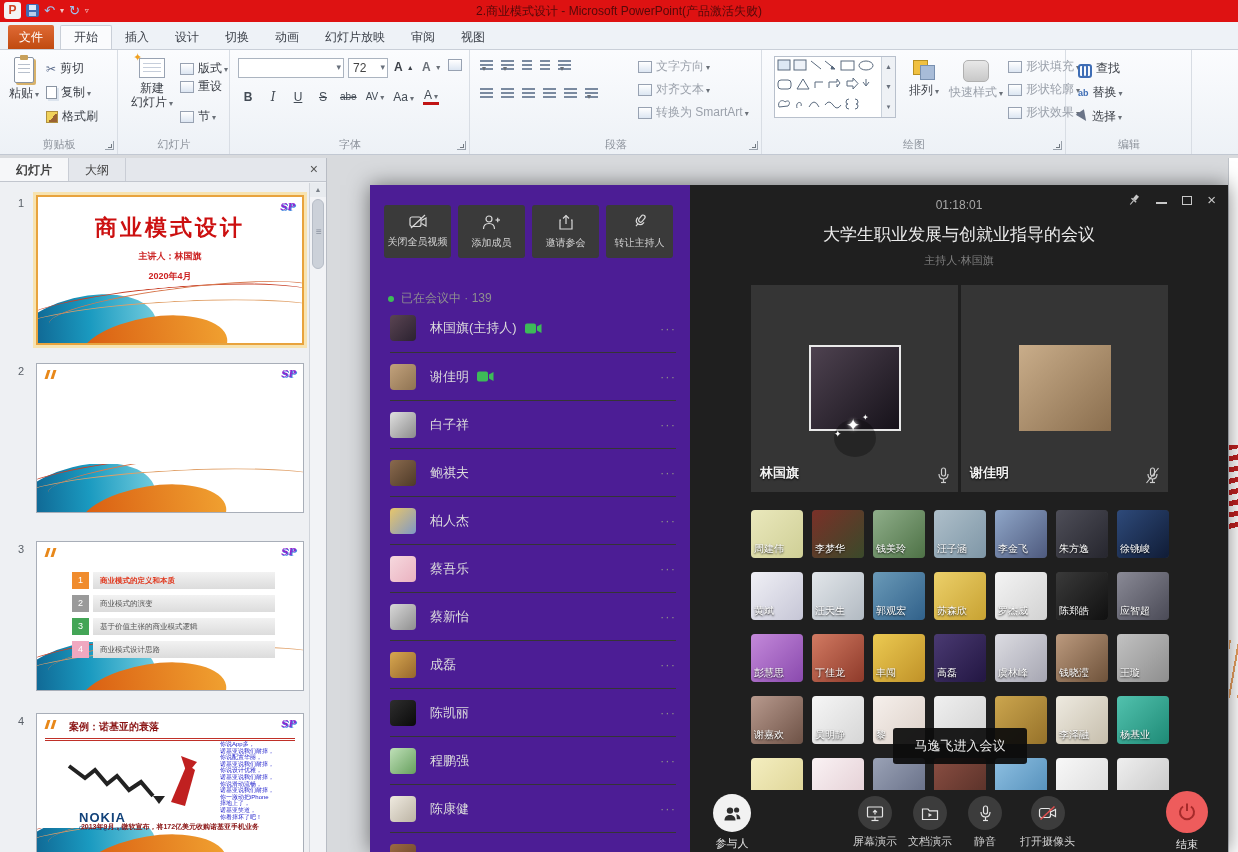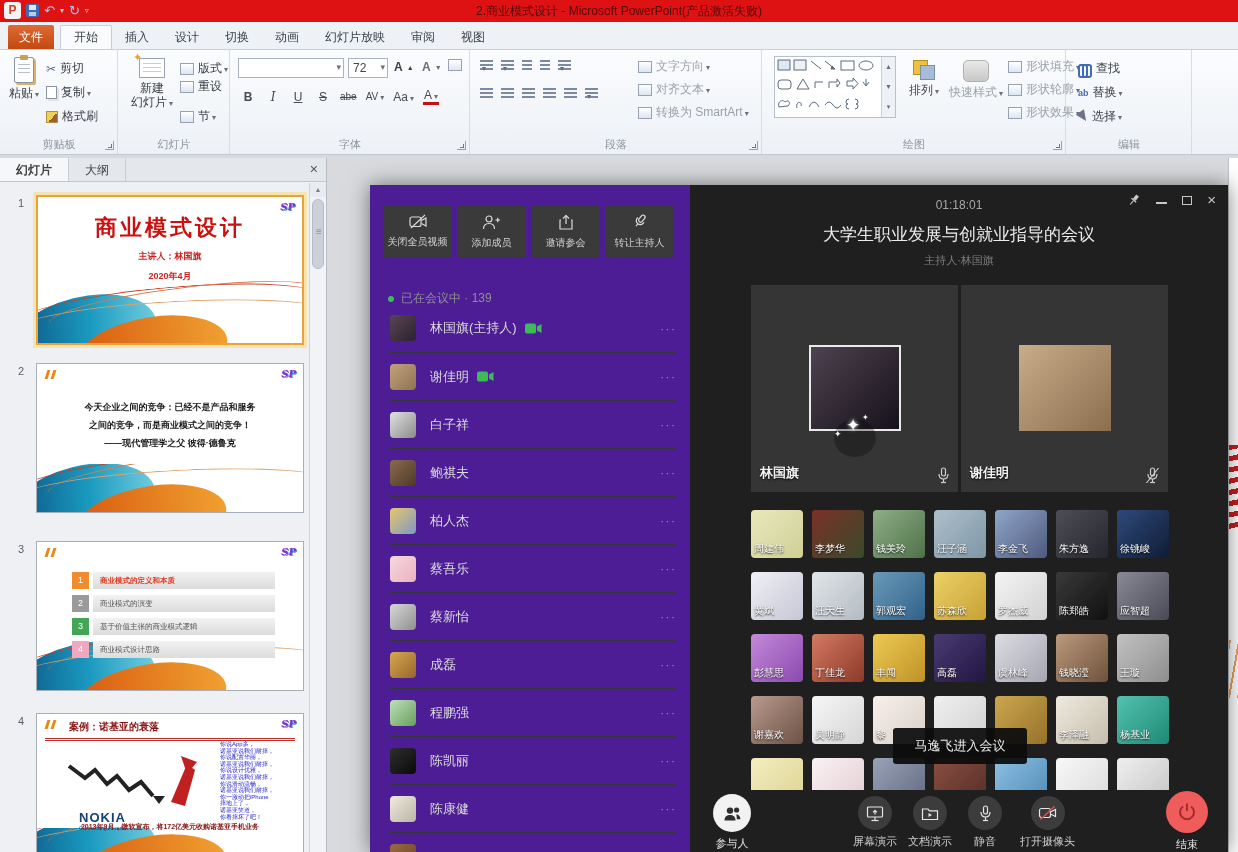--- a/index.html
+++ b/index.html
@@ -385,23 +385,20 @@
               <i class="wv5"></i>
             </div>
         </div>
       </div>
 
       <div style="position:absolute;left:0;top:178px;right:0;height:158px;">
         <span class="thumb-num">2</span>
         <div class="thumb" style="top:2px;">
           <span class="quote-mark"></span>
           <span class="sp-logo">SP</span>
-          <div class="s2-text">今天企业之间的竞争：已经不是产品和服务
-之间的竞争，而是商业模式之间的竞争！
-——现代管理学之父 彼得·德鲁克</div>
           <div class="wave">
               <i class="wv1"></i>
               <i class="wv2"></i>
               <i class="wv3"></i>
               <i class="wv4"></i>
               <i class="wv5"></i>
             </div>
         </div>
       </div>
 
@@ -593,29 +590,29 @@
   </div>
 
   <div class="mt-row">
     <div class="p-avatar" style="background: linear-gradient(135deg, rgb(216, 168, 80), rgb(150, 102, 44));"></div>
     <span class="p-name">成磊</span>
 
     <span class="p-dots"></span>
   </div>
 
   <div class="mt-row">
+    <div class="p-avatar" style="background: linear-gradient(135deg, rgb(46, 46, 46), rgb(10, 10, 10));"></div>
+    <span class="p-name">陈凯丽</span>
+
+    <span class="p-dots"></span>
+  </div>
+
+  <div class="mt-row">
     <div class="p-avatar" style="background: linear-gradient(135deg, rgb(191, 224, 184), rgb(103, 160, 94));"></div>
     <span class="p-name">程鹏强</span>
-
-    <span class="p-dots"></span>
-  </div>
-
-  <div class="mt-row">
-    <div class="p-avatar" style="background: linear-gradient(135deg, rgb(46, 46, 46), rgb(10, 10, 10));"></div>
-    <span class="p-name">陈凯丽</span>
 
     <span class="p-dots"></span>
   </div>
 
   <div class="mt-row">
     <div class="p-avatar" style="background: linear-gradient(135deg, rgb(239, 234, 224), rgb(188, 180, 164));"></div>
     <span class="p-name">陈康健</span>
 
     <span class="p-dots"></span>
   </div>

